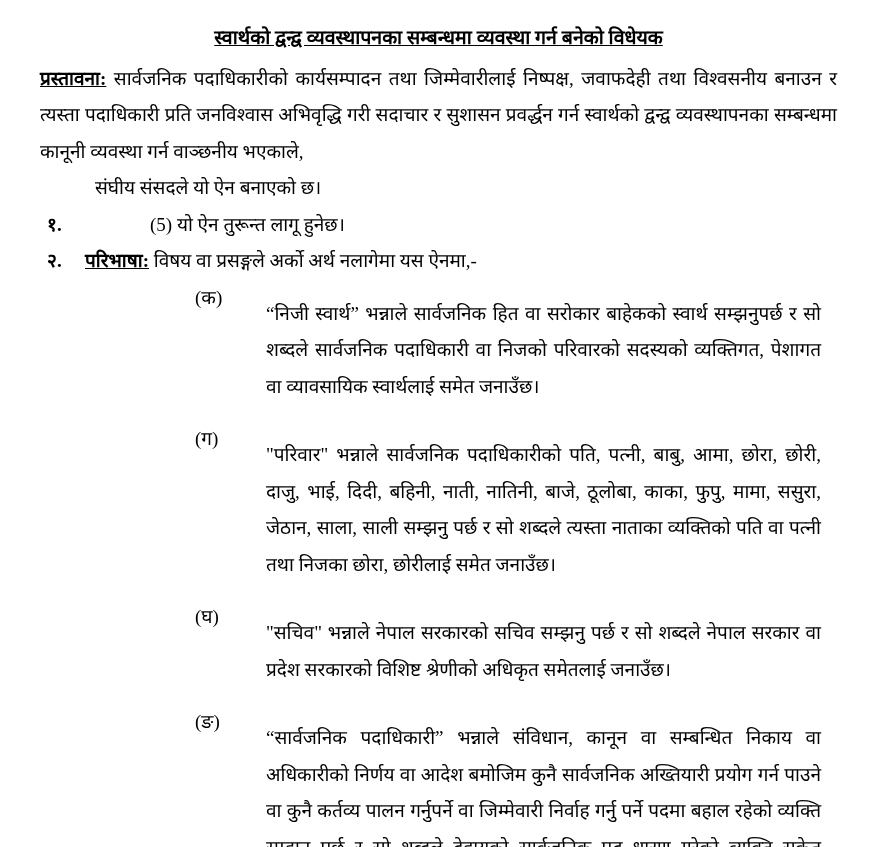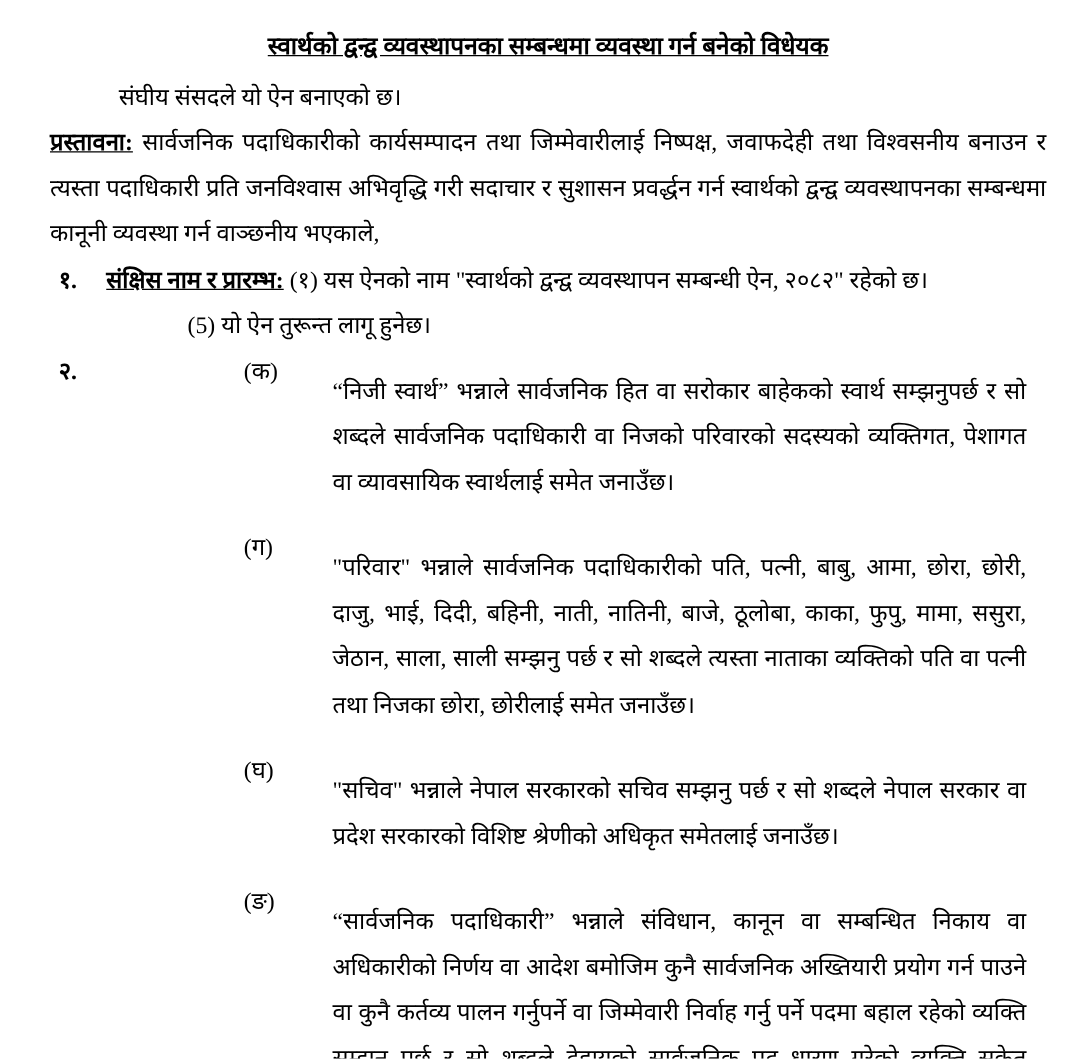--- a/index.html
+++ b/index.html
@@ -73,35 +73,35 @@
     margin: 16px;
   }
 </style>
 </head>
 <body>
 
 <div class="page">
 
   <h1 class="doc-title">स्वार्थको द्वन्द्व व्यवस्थापनका सम्बन्धमा व्यवस्था गर्न बनेको विधेयक</h1>
 
+  <p class="para"><span class="lead">प्रस्तावना:</span><span> सार्वजनिक पदाधिकारीको कार्यसम्पादन तथा जिम्मेवारीलाई निष्पक्ष, जवाफदेही तथा विश्वसनीय बनाउन र त्यस्ता पदाधिकारी प्रति जनविश्वास अभिवृद्धि गरी सदाचार र सुशासन प्रवर्द्धन गर्न स्वार्थको द्वन्द्व व्यवस्थापनका सम्बन्धमा कानूनी व्यवस्था गर्न वाञ्छनीय भएकाले,</span></p>
+
   <p class="para enactment">संघीय संसदले यो ऐन बनाएको छ।</p>
-
-  <p class="para"><span class="lead">प्रस्तावना:</span><span> सार्वजनिक पदाधिकारीको कार्यसम्पादन तथा जिम्मेवारीलाई निष्पक्ष, जवाफदेही तथा विश्वसनीय बनाउन र त्यस्ता पदाधिकारी प्रति जनविश्वास अभिवृद्धि गरी सदाचार र सुशासन प्रवर्द्धन गर्न स्वार्थको द्वन्द्व व्यवस्थापनका सम्बन्धमा कानूनी व्यवस्था गर्न वाञ्छनीय भएकाले,</span></p>
 
   <div class="section">
     <div class="sec-num">१.</div>
     <div class="sec-body">
-      <p class="para"><span class="lead">संक्षिस नाम र प्रारम्भ:</span><span> (१) यस ऐनको नाम "स्वार्थको द्वन्द्व व्यवस्थापन सम्बन्धी ऐन, २०८२" रहेको छ।</span></p>
       <p class="para clause-sub">(5) यो ऐन तुरून्त लागू हुनेछ।</p>
     </div>
   </div>
 
   <div class="section">
     <div class="sec-num">२.</div>
     <div class="sec-body">
+      <p class="para"><span class="lead">परिभाषा:</span><span> विषय वा प्रसङ्गले अर्को अर्थ नलागेमा यस ऐनमा,-</span></p>
 
       <div class="defs">
 
         <div class="def">
           <div class="def-label">(क)</div>
           <p class="def-text">“निजी स्वार्थ” भन्नाले सार्वजनिक हित वा सरोकार बाहेकको स्वार्थ सम्झनुपर्छ र सो शब्दले सार्वजनिक पदाधिकारी वा निजको परिवारको सदस्यको व्यक्तिगत, पेशागत वा व्यावसायिक स्वार्थलाई समेत जनाउँछ।</p>
         </div>
 
         <div class="def">
           <div class="def-label">(ग)</div>

